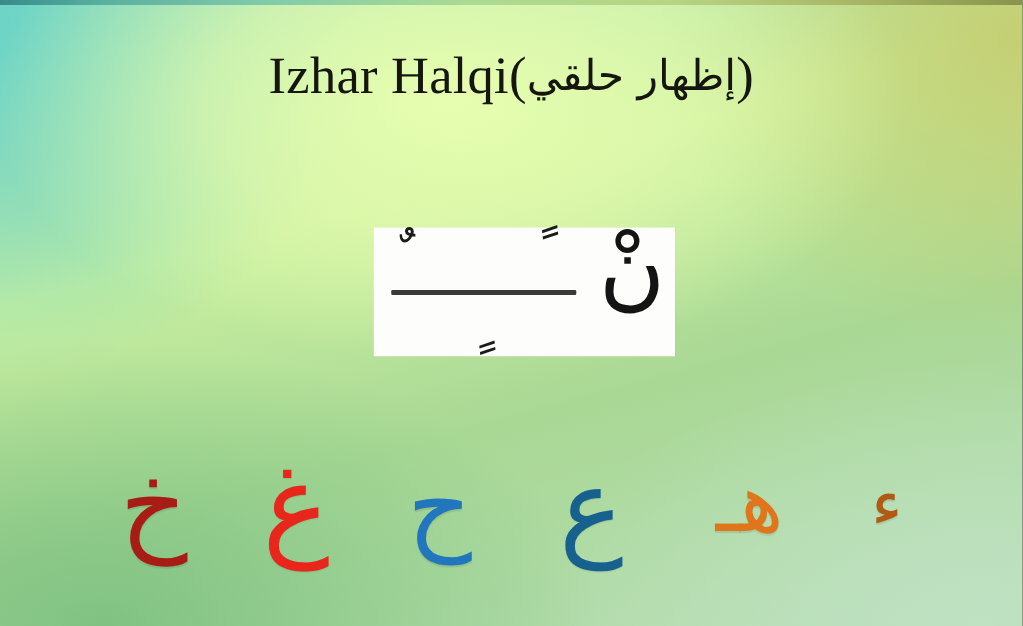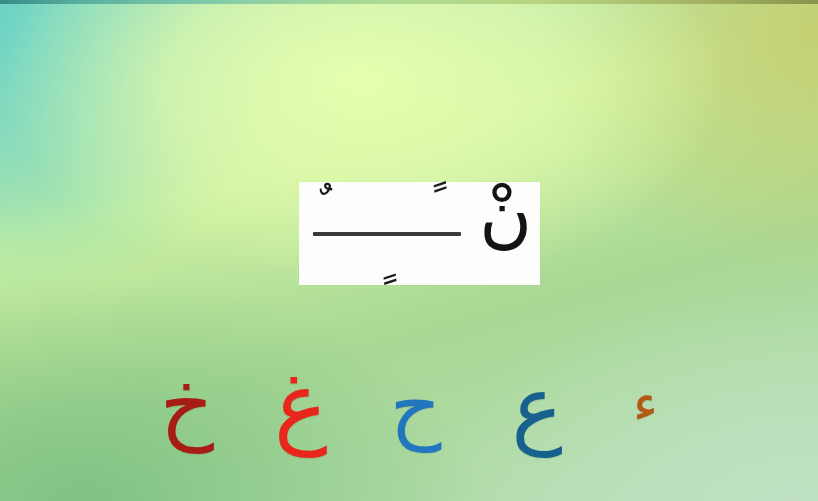--- a/index.html
+++ b/index.html
@@ -146,30 +146,34 @@
     text-shadow: 0 1px 1px rgba(0,0,0,0.10);
   }
 </style>
 </head>
 <body>
 
 <div id="slide">
 
   <div id="top-strip"></div>
 
+  <div id="title-row">
+    <span class="latin">Izhar Halqi</span><span class="paren">(</span><span class="arabic">إظهار حلقي</span><span class="paren">)</span>
+  </div>
 
   <div id="noon-card">
     <span class="noon">نْ</span>
     <span class="tanween-damma">ٌ</span>
     <span class="tanween-fatha">ً</span>
     <span class="tanween-kasra">ٍ</span>
     <span class="rule-line"></span>
   </div>
 
   <div id="letters-row">
       <span class="letter" style="color: rgb(176, 90, 20); font-size: 54px; margin-left: 70px; position: relative; top: -16px;">ء</span>
+      <span class="letter" style="color: rgb(224, 118, 28); font-size: 66px; margin-left: 74px; position: relative; top: -10px;">هـ</span>
       <span class="letter" style="color: rgb(23, 97, 143); font-size: 86px; margin-left: 70px; position: relative; top: 4px;">ع</span>
       <span class="letter" style="color: rgb(33, 118, 189); font-size: 80px; margin-left: 62px; position: relative; top: 0px;">ح</span>
       <span class="letter" style="color: rgb(232, 38, 28); font-size: 90px; margin-left: 60px; position: relative; top: 4px;">غ</span>
       <span class="letter" style="color: rgb(168, 28, 22); font-size: 84px; margin-left: 0px; position: relative; top: 0px;">خ</span>
     </div>
 
 </div>
 
 </body></html>

